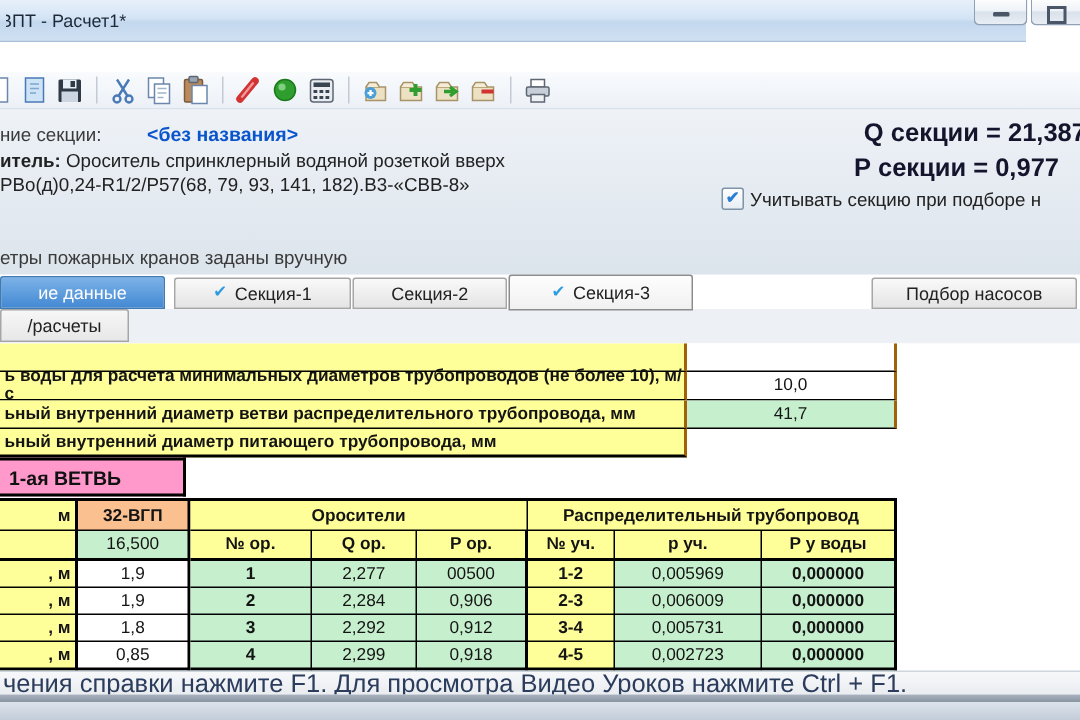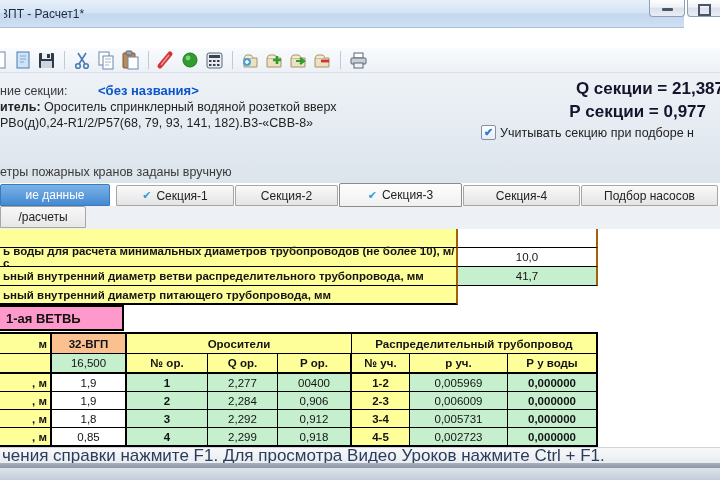--- a/index.html
+++ b/index.html
@@ -260,23 +260,20 @@
       <span class="chk">✔</span>
       <span>Секция-1</span>
     </div>
     <div class="tab" style="left:235px;width:103px;">
       <span>Секция-2</span>
     </div>
     <div class="tab active" style="left:339px;width:123px;">
       <span class="chk">✔</span>
       <span>Секция-3</span>
     </div>
-    <div class="tab" style="left:463px;width:117px;">
-      <span>Секция-4</span>
-    </div>
     <div class="tab" style="left:581px;width:137px;">
       <span>Подбор насосов</span>
     </div>
   </div>
 
   <div class="abs tabrow2">
     <div class="tab2">
       <span>/расчеты</span>
     </div>
   </div>
@@ -319,21 +316,21 @@
         <div class="bt-cell c5 yel b">№ уч.</div>
         <div class="bt-cell c6 yel b">р уч.</div>
         <div class="bt-cell c7 yel b">Р у воды</div>
       </div>
 
       <div class="bt-row">
         <div class="bt-cell c0 yel b">, м</div>
         <div class="bt-cell c1 wht">1,9</div>
         <div class="bt-cell c2 grn b">1</div>
         <div class="bt-cell c3 grn">2,277</div>
-        <div class="bt-cell c4 grn">00400</div>
+        <div class="bt-cell c4 grn">00500</div>
         <div class="bt-cell c5 yel b">1-2</div>
         <div class="bt-cell c6 grn">0,005969</div>
         <div class="bt-cell c7 grn b">0,000000</div>
       </div>
       <div class="bt-row">
         <div class="bt-cell c0 yel b">, м</div>
         <div class="bt-cell c1 wht">1,9</div>
         <div class="bt-cell c2 grn b">2</div>
         <div class="bt-cell c3 grn">2,284</div>
         <div class="bt-cell c4 grn">0,906</div>

